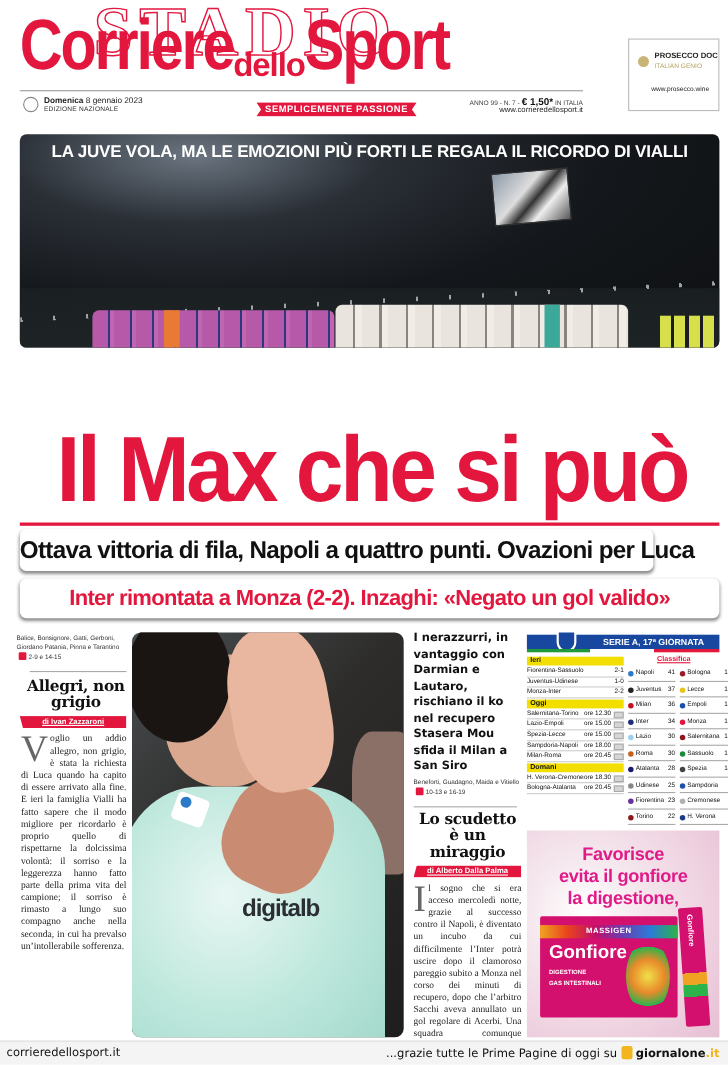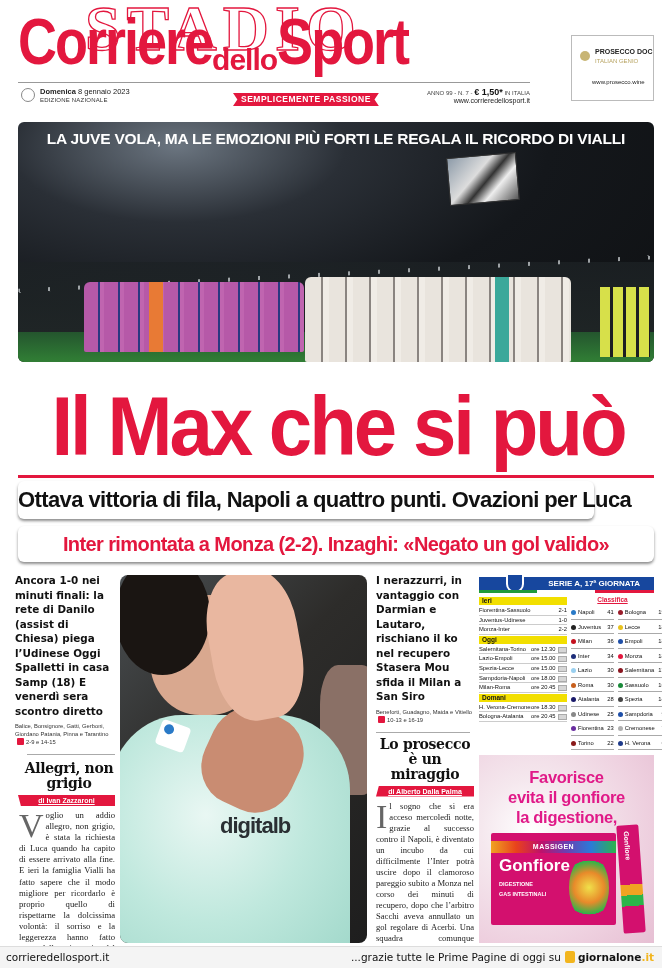--- a/index.html
+++ b/index.html
@@ -23,21 +23,21 @@
   .issue { position: absolute; right: 132px; top: 87px; font-size: 6px; color: #444; text-align: right; }
   .issue b { font-size: 9px; color: #111; }
   .site { position: absolute; right: 132px; top: 97px; font-size: 7px; color: #222; }
   .ad-box { position: absolute; left: 571px; top: 35px; width: 83px; height: 66px; border: 1px solid #bbb; background: #fff; }
   .ad-box .emblem { position: absolute; left: 8px; top: 15px; width: 10px; height: 10px; border-radius: 50%; background: #c8b575; }
   .ad-box .brand { position: absolute; left: 23px; top: 12px; font-size: 7px; font-weight: bold; color: #222; }
   .ad-box .sub { position: absolute; left: 23px; top: 22px; font-size: 6px; color: #b8a463; }
   .ad-box .url { position: absolute; left: 20px; top: 43px; font-size: 6px; color: #222; }
 
   
-  .hero { position: absolute; left: 18px; top: 122px; width: 636px; height: 240px; border-radius: 6px; overflow: hidden;
+  .hero { position: absolute; left: 18px; top: 122px; width: 636px; height: 194px; border-radius: 6px; overflow: hidden;
     background: radial-gradient(ellipse at 25% 10%, #6b7580 0%, #2a2f36 25%, #14171b 55%, #0e1012 100%); }
   .hero .kicker { position: absolute; left: 0; top: 8px; width: 100%; text-align: center; color: #fff; font-size: 15.5px; font-weight: bold; letter-spacing: -.2px; }
   .hero .lights { position: absolute; left: 0; top: 150px; width: 100%; height: 4px; background: repeating-linear-gradient(90deg, #d8dde0 0 2px, transparent 2px 30px); opacity: .7; transform: rotate(-3deg); }
   .hero .crowd { position: absolute; left: 0; top: 140px; width: 100%; height: 80px; background: linear-gradient(180deg, #1c2124 0%, #232a2a 100%); opacity: .8; }
   .hero .pitch { position: absolute; left: 0; top: 210px; width: 100%; height: 44px; background: linear-gradient(180deg, #24552e 0%, #2f7a34 60%, #3b8a39 100%); }
   .hero .screen { position: absolute; left: 430px; top: 33px; width: 70px; height: 48px; background: linear-gradient(135deg, #8c9aa8, #ddd 40%, #333 55%, #eee 70%, #555); border: 1px solid #333; transform: rotate(-5deg); }
   .hero .team-away { position: absolute; left: 66px; top: 160px; width: 220px; height: 70px; background: repeating-linear-gradient(90deg, #b659a8 0 14px, #2c3780 14px 16px, #c065b0 16px 20px); border-radius: 6px 6px 2px 2px; }
   .hero .team-away .gk { position: absolute; left: 65px; top: 0; width: 14px; height: 70px; background: #e87a35; }
   .hero .team-home { position: absolute; left: 287px; top: 155px; width: 266px; height: 85px; background: repeating-linear-gradient(90deg, #e9e4dd 0 16px, #8a8480 16px 18px, #f0ece6 18px 24px); border-radius: 6px 6px 2px 2px; }
   .hero .team-home .gk { position: absolute; left: 190px; top: 0; width: 14px; height: 85px; background: #3ba89a; }
@@ -162,21 +162,20 @@
   <div class="refs"></div>
   <div class="kicker">LA JUVE VOLA, MA LE EMOZIONI PIÙ FORTI LE REGALA IL RICORDO DI VIALLI</div>
 </div>
 
 <div class="headline">Il Max che si può</div>
 <div class="head-rule"></div>
 <div class="sub1">Ottava vittoria di fila, Napoli a quattro punti. Ovazioni per Luca</div>
 <div class="sub2">Inter rimontata a Monza (2-2). Inzaghi: «Negato un gol valido»</div>
 
 <div class="left-col">
-  <div class="summary">Ancora 1-0 nei minuti finali: la rete di Danilo (assist di Chiesa) piega l’Udinese Oggi Spalletti in casa Samp (18) E venerdì sera scontro diretto</div>
   <div class="byline"><span>Balice, Bonsignore, Gatti, Gerboni, Giordano Patania, Pinna e Tarantino</span><span class="pg"></span><span>2-9 e 14-15</span></div>
   <div class="col-rule"></div>
   <div class="op-title">Allegri, non grigio</div>
   <div class="op-author">di Ivan Zazzaroni</div>
   <div class="op-text"><span class="dropcap">V</span><span>oglio un addio allegro, non grigio, è stata la richiesta di Luca quando ha capito di essere arrivato alla fine. E ieri la famiglia Vialli ha fatto sapere che il modo migliore per ricordarlo è proprio quello di rispettarne la dolcissima volontà: il sorriso e la leggerezza hanno fatto parte della prima vita del campione; il sorriso è rimasto a lungo suo compagno anche nella seconda, in cui ha prevalso un’intollerabile sofferenza.</span> </div>
 </div>
 
 <div class="center-photo">
   <div class="sleeve-arm"></div>
   <div class="shirt"></div>
@@ -185,21 +184,21 @@
   <div class="face"></div>
   <div class="hair"></div>
   <div class="arm"></div>
   <div class="hand1"></div>
 </div>
 
 <div class="right-col">
   <div class="summary">I nerazzurri, in vantaggio con Darmian e Lautaro, rischiano il ko nel recupero Stasera Mou sfida il Milan a San Siro</div>
   <div class="byline"><span>Beneforti, Guadagno, Maida e Vitiello</span><span class="pg"></span><span>10-13 e 16-19</span></div>
   <div class="col-rule"></div>
-  <div class="op-title">Lo prosecco è un miraggio</div>
+  <div class="op-title">Lo scudetto è un miraggio</div>
   <div class="op-author">di Alberto Dalla Palma</div>
   <div class="op-text"><span class="dropcap">I</span><span>l sogno che si era acceso mercoledì notte, grazie al successo contro il Napoli, è diventato un incubo da cui difficilmente l’Inter potrà uscire dopo il clamoroso pareggio subito a Monza nel corso dei minuti di recupero, dopo che l’arbitro Sacchi aveva annullato un gol regolare di Acerbi. Una squadra comunque irriconoscibile rispetto a quella che aveva dato la prima lezione della stagione a Spalletti e ai suoi uomini, rientrando in una corsa che sembrava finita in autunno.</span> </div>
 </div>
 
 <div class="table-box">
   <div class="sa-banner">SERIE A, 17ª GIORNATA</div>
   <div class="sa-logo"></div>
   <div class="flag-strip"></div>
 
   <div class="results">

